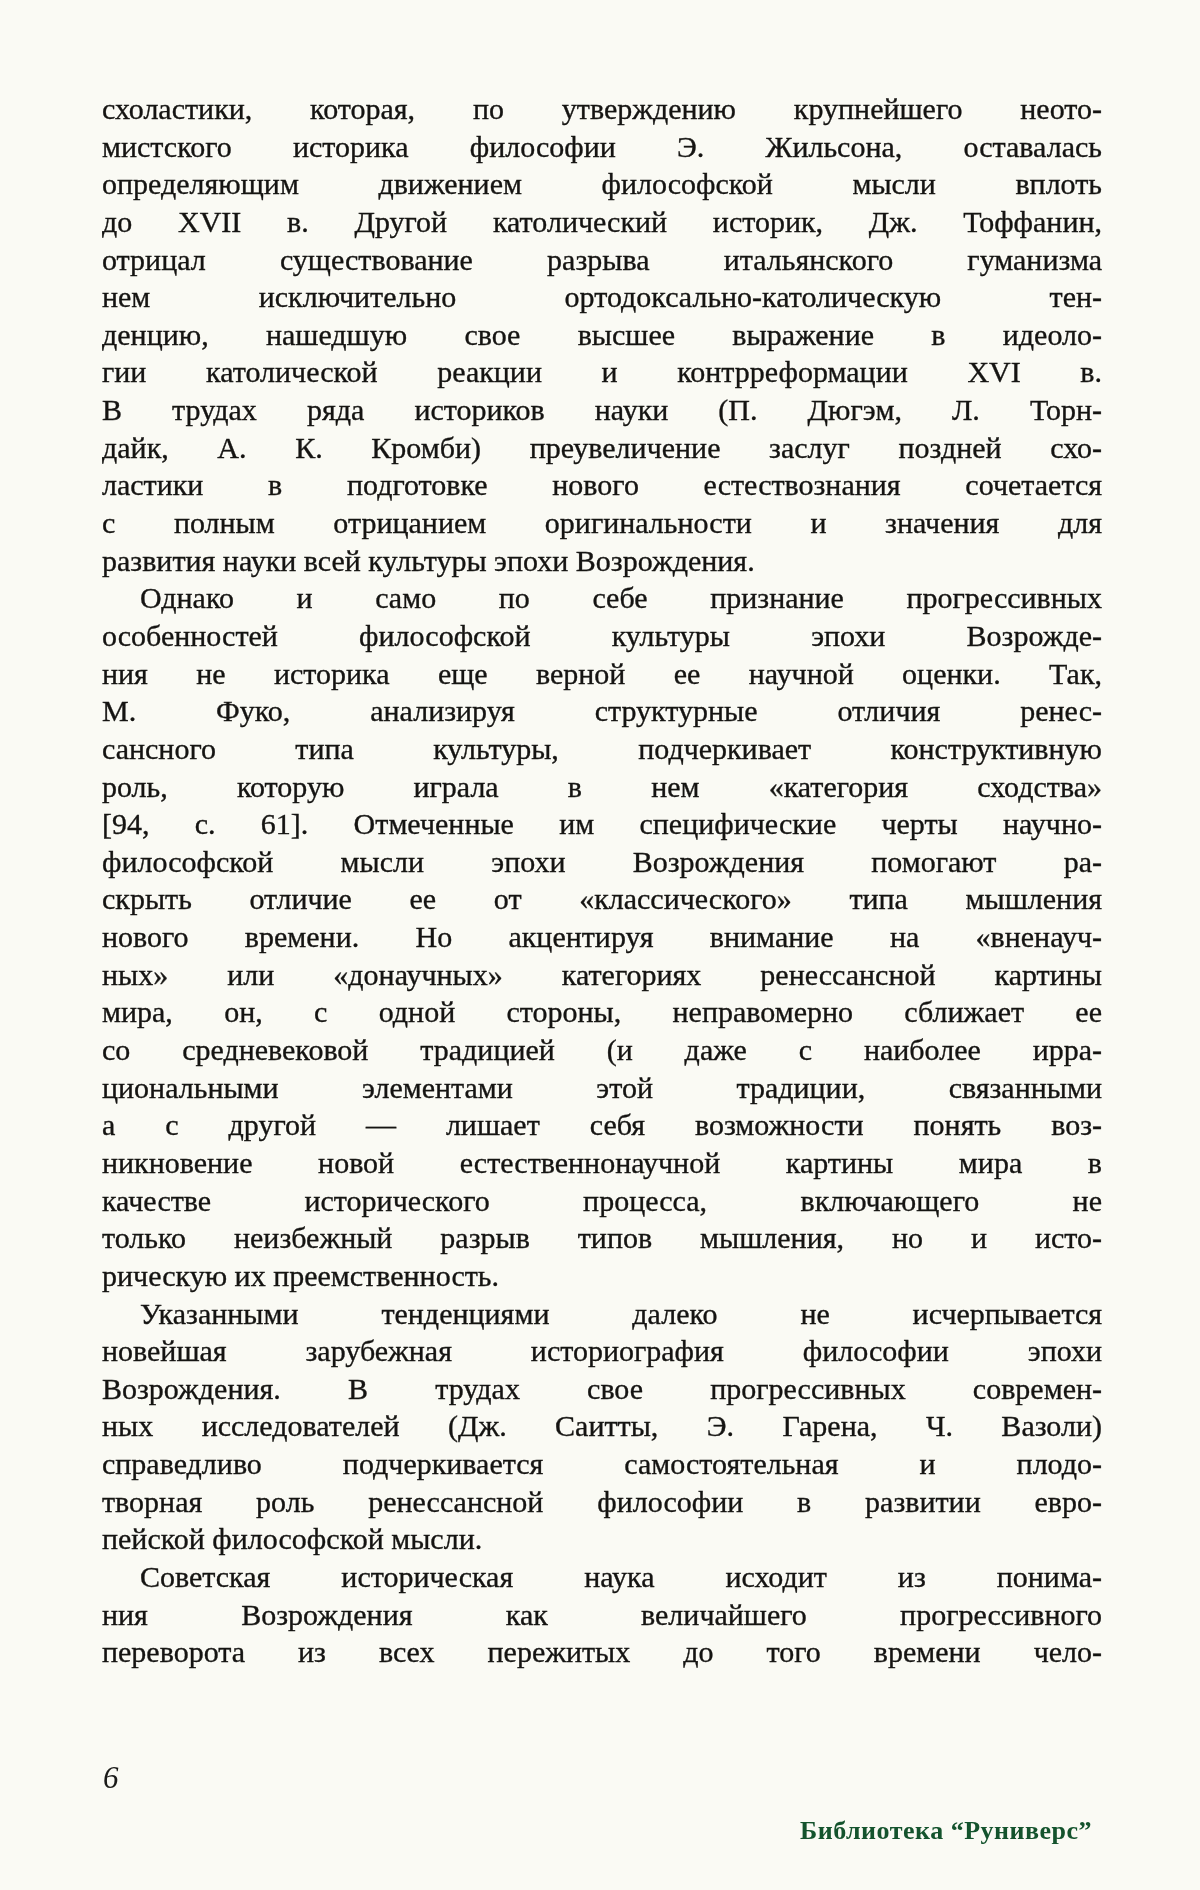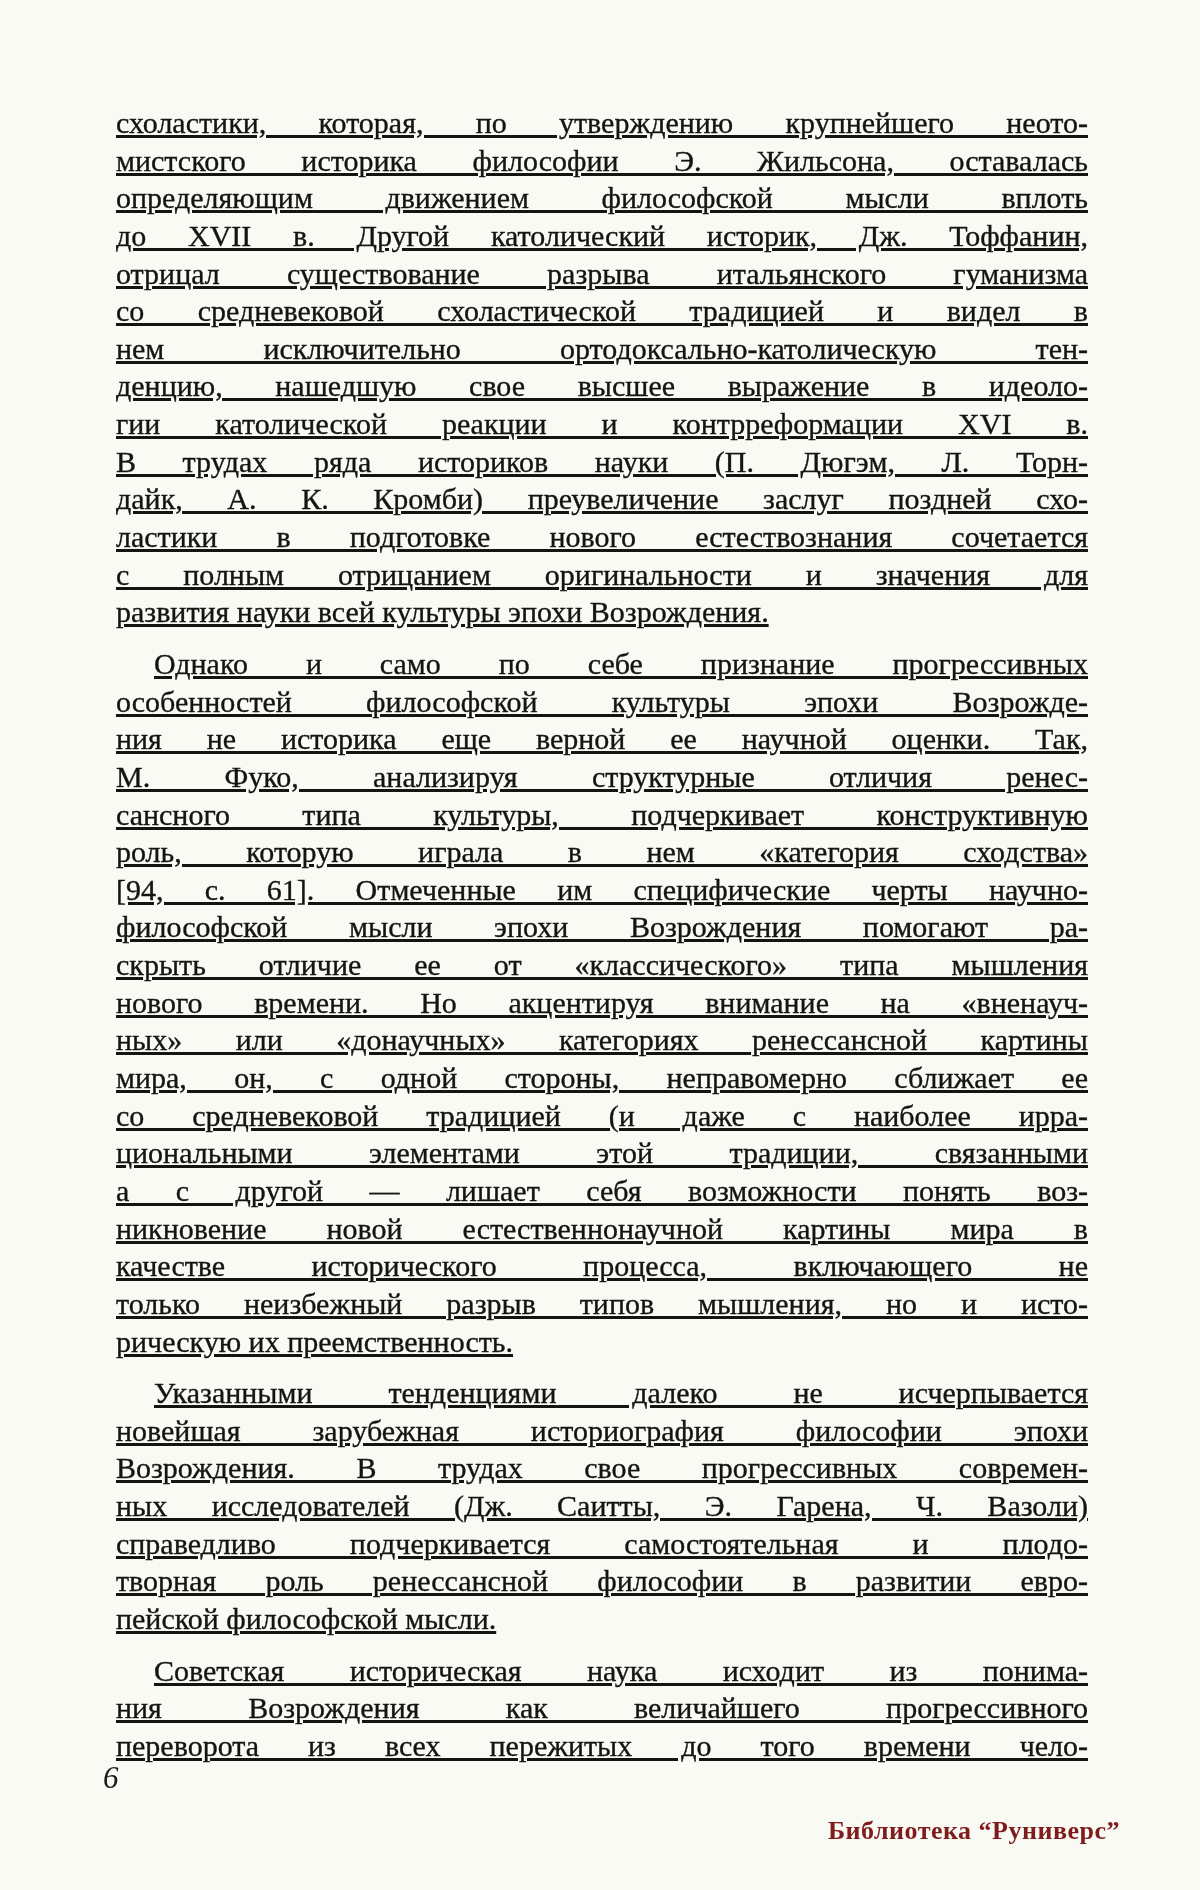--- a/index.html
+++ b/index.html
@@ -15,21 +15,21 @@
     background: #fafaf4;
   }
   .text-block {
     position: absolute;
     left: 102px; top: 90px;
     width: 1000px;
     font-size: 30px;
     color: #151412;
     -webkit-text-stroke: 0.35px #151412;
   }
-  .para { margin: 14px; text-decoration: underline; }
+  .para { margin: 0; }
   .line {
     height: 37.65px;
     line-height: 37.65px;
     overflow: hidden;
     text-align: justify;
     text-align-last: justify;
     white-space: nowrap0; 
   }
   .line.indent { padding-left: 38px; }
   .line.endline { text-align-last: left; }
@@ -40,36 +40,35 @@
     font-style: italic;
     color: #1a1a18;
   }
   .watermark {
     position: absolute;
     left: 800px; top: 1816px;
     width: 320px;
     font-size: 26px;
     font-weight: bold;
     letter-spacing: 0.5px;
-    color: #7f1d1d;
-    text-align: right;
+    color: #14532d;
+    text-align: left;
   }
 </style>
 </head>
 <body>
 
 <div class="page">
   <main class="text-block" id="text-block">
       <div class="para">
         <div class="line">схоластики, которая, по утверждению крупнейшего неото-</div>
         <div class="line">мистского историка философии Э. Жильсона, оставалась</div>
         <div class="line">определяющим движением философской мысли вплоть</div>
         <div class="line">до XVII в. Другой католический историк, Дж. Тоффанин,</div>
         <div class="line">отрицал существование разрыва итальянского гуманизма</div>
-        <div class="line">со средневековой схоластической традицией и видел в</div>
         <div class="line">нем исключительно ортодоксально-католическую тен-</div>
         <div class="line">денцию, нашедшую свое высшее выражение в идеоло-</div>
         <div class="line">гии католической реакции и контрреформации XVI в.</div>
         <div class="line">В трудах ряда историков науки (П. Дюгэм, Л. Торн-</div>
         <div class="line">дайк, А. К. Кромби) преувеличение заслуг поздней схо-</div>
         <div class="line">ластики в подготовке нового естествознания сочетается</div>
         <div class="line">с полным отрицанием оригинальности и значения для</div>
         <div class="line endline">развития науки всей культуры эпохи Возрождения.</div>
       </div>
       <div class="para">

